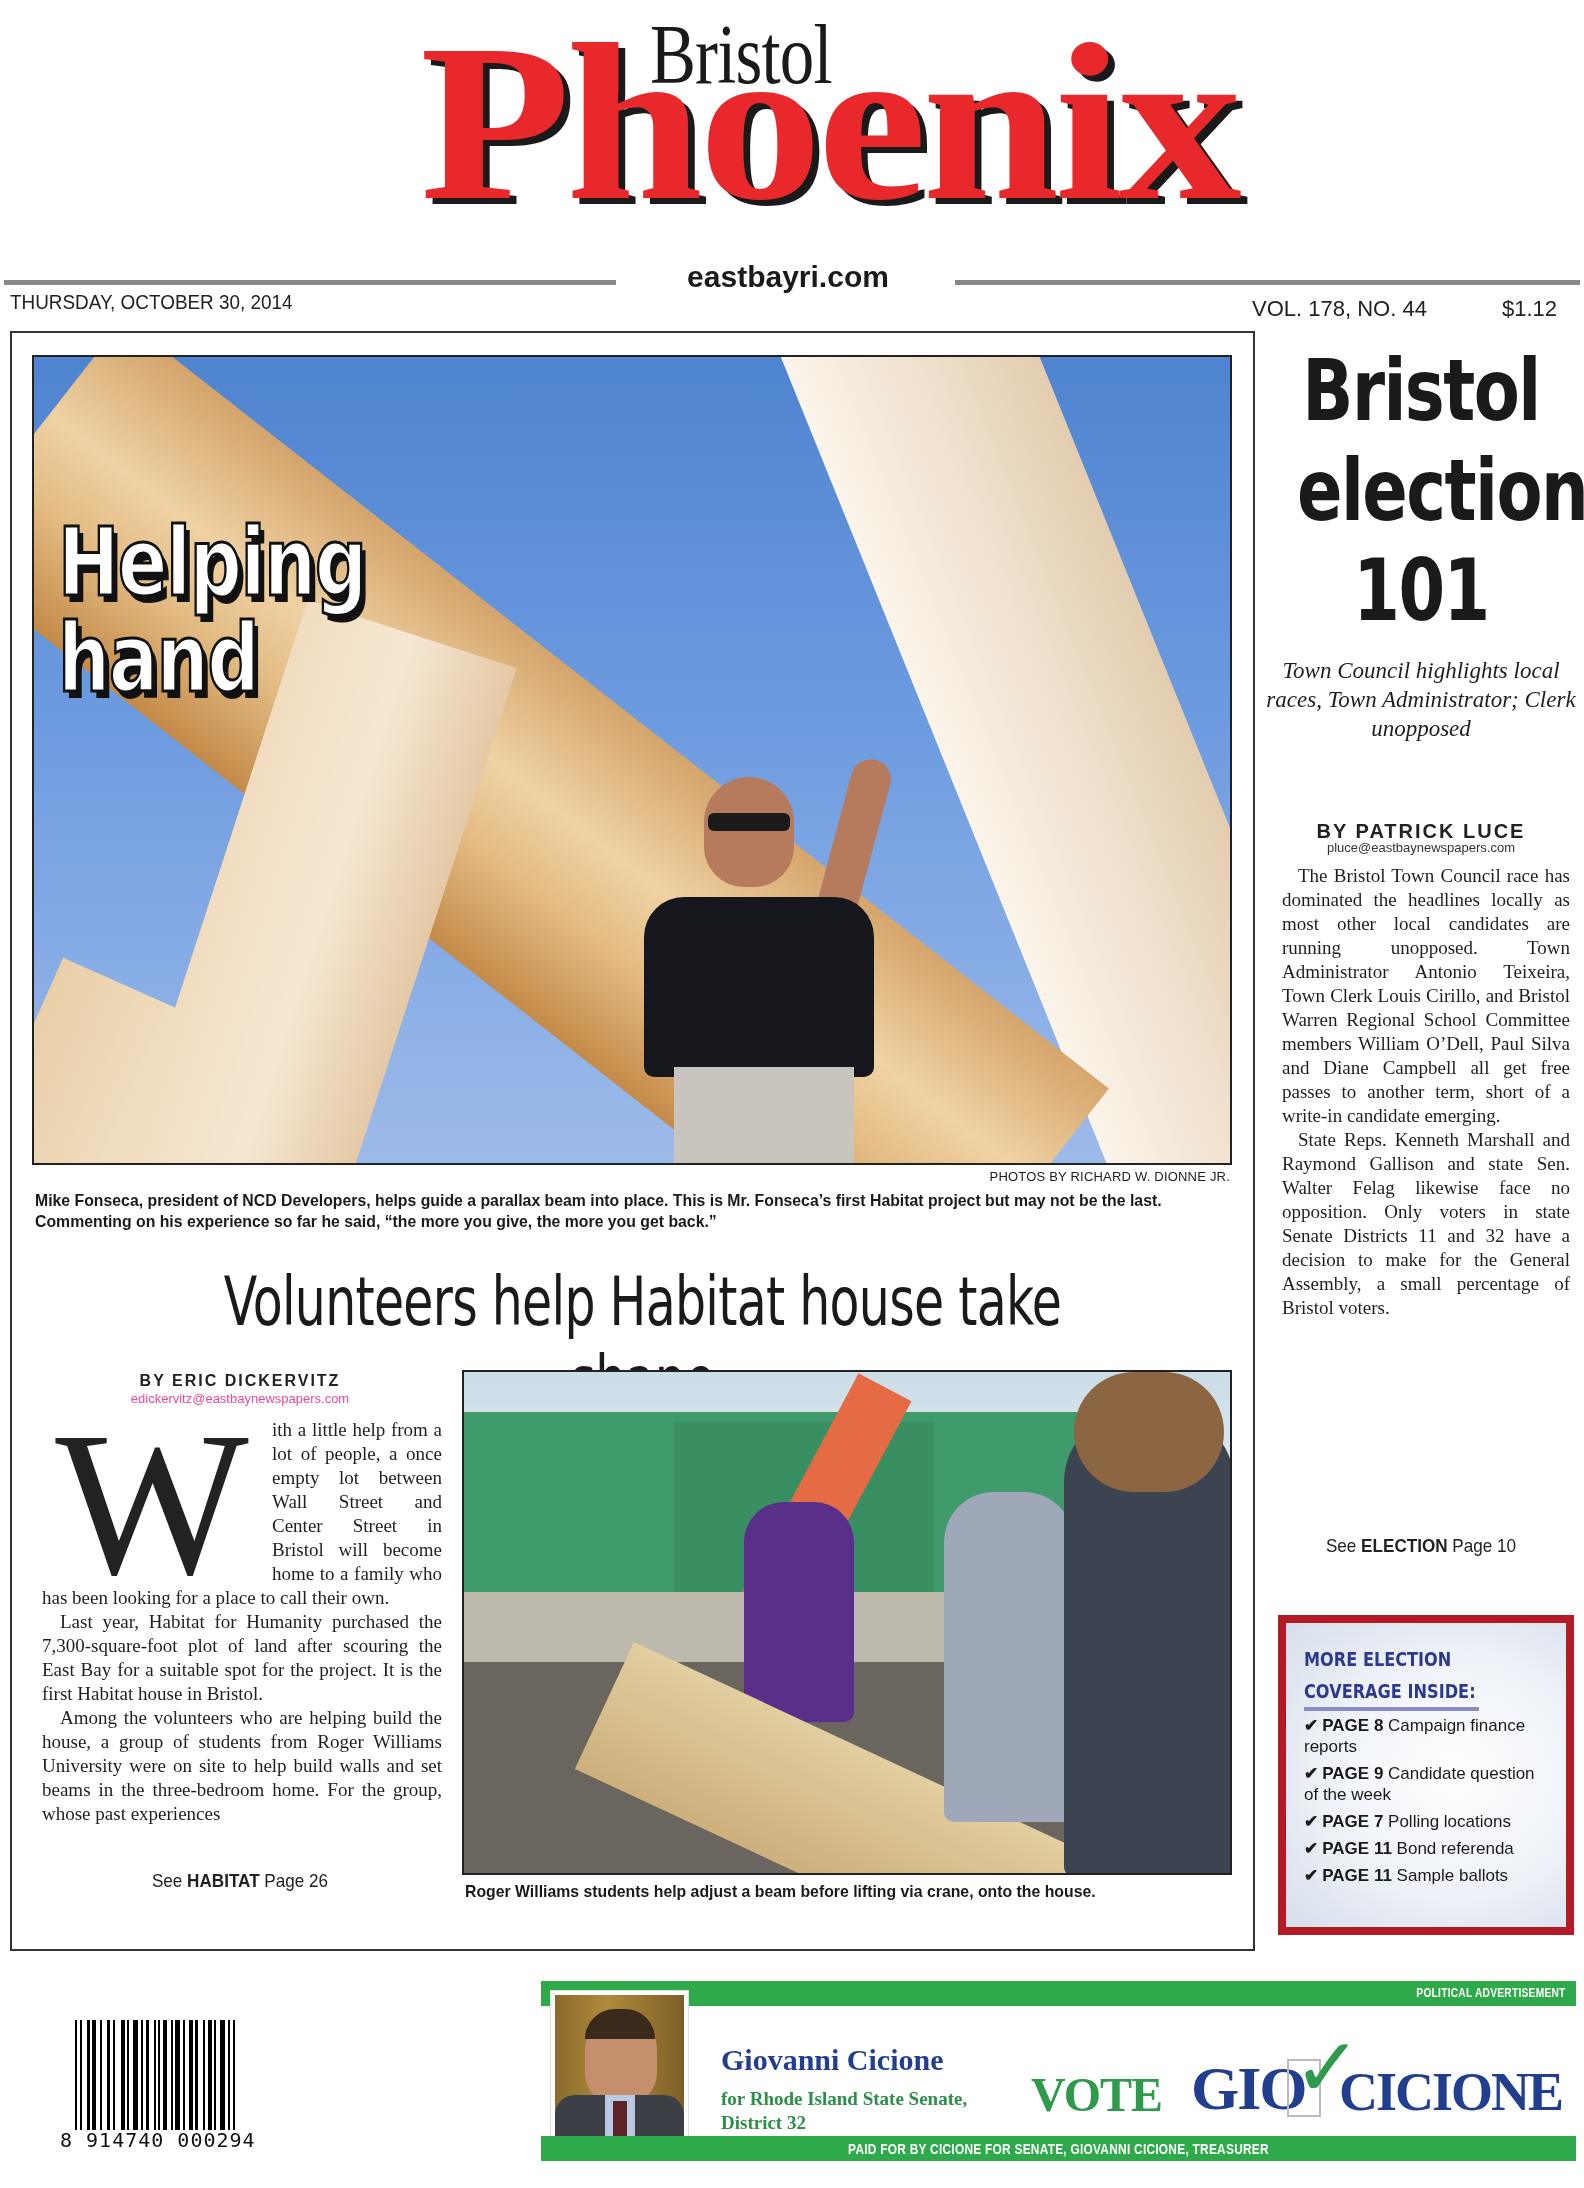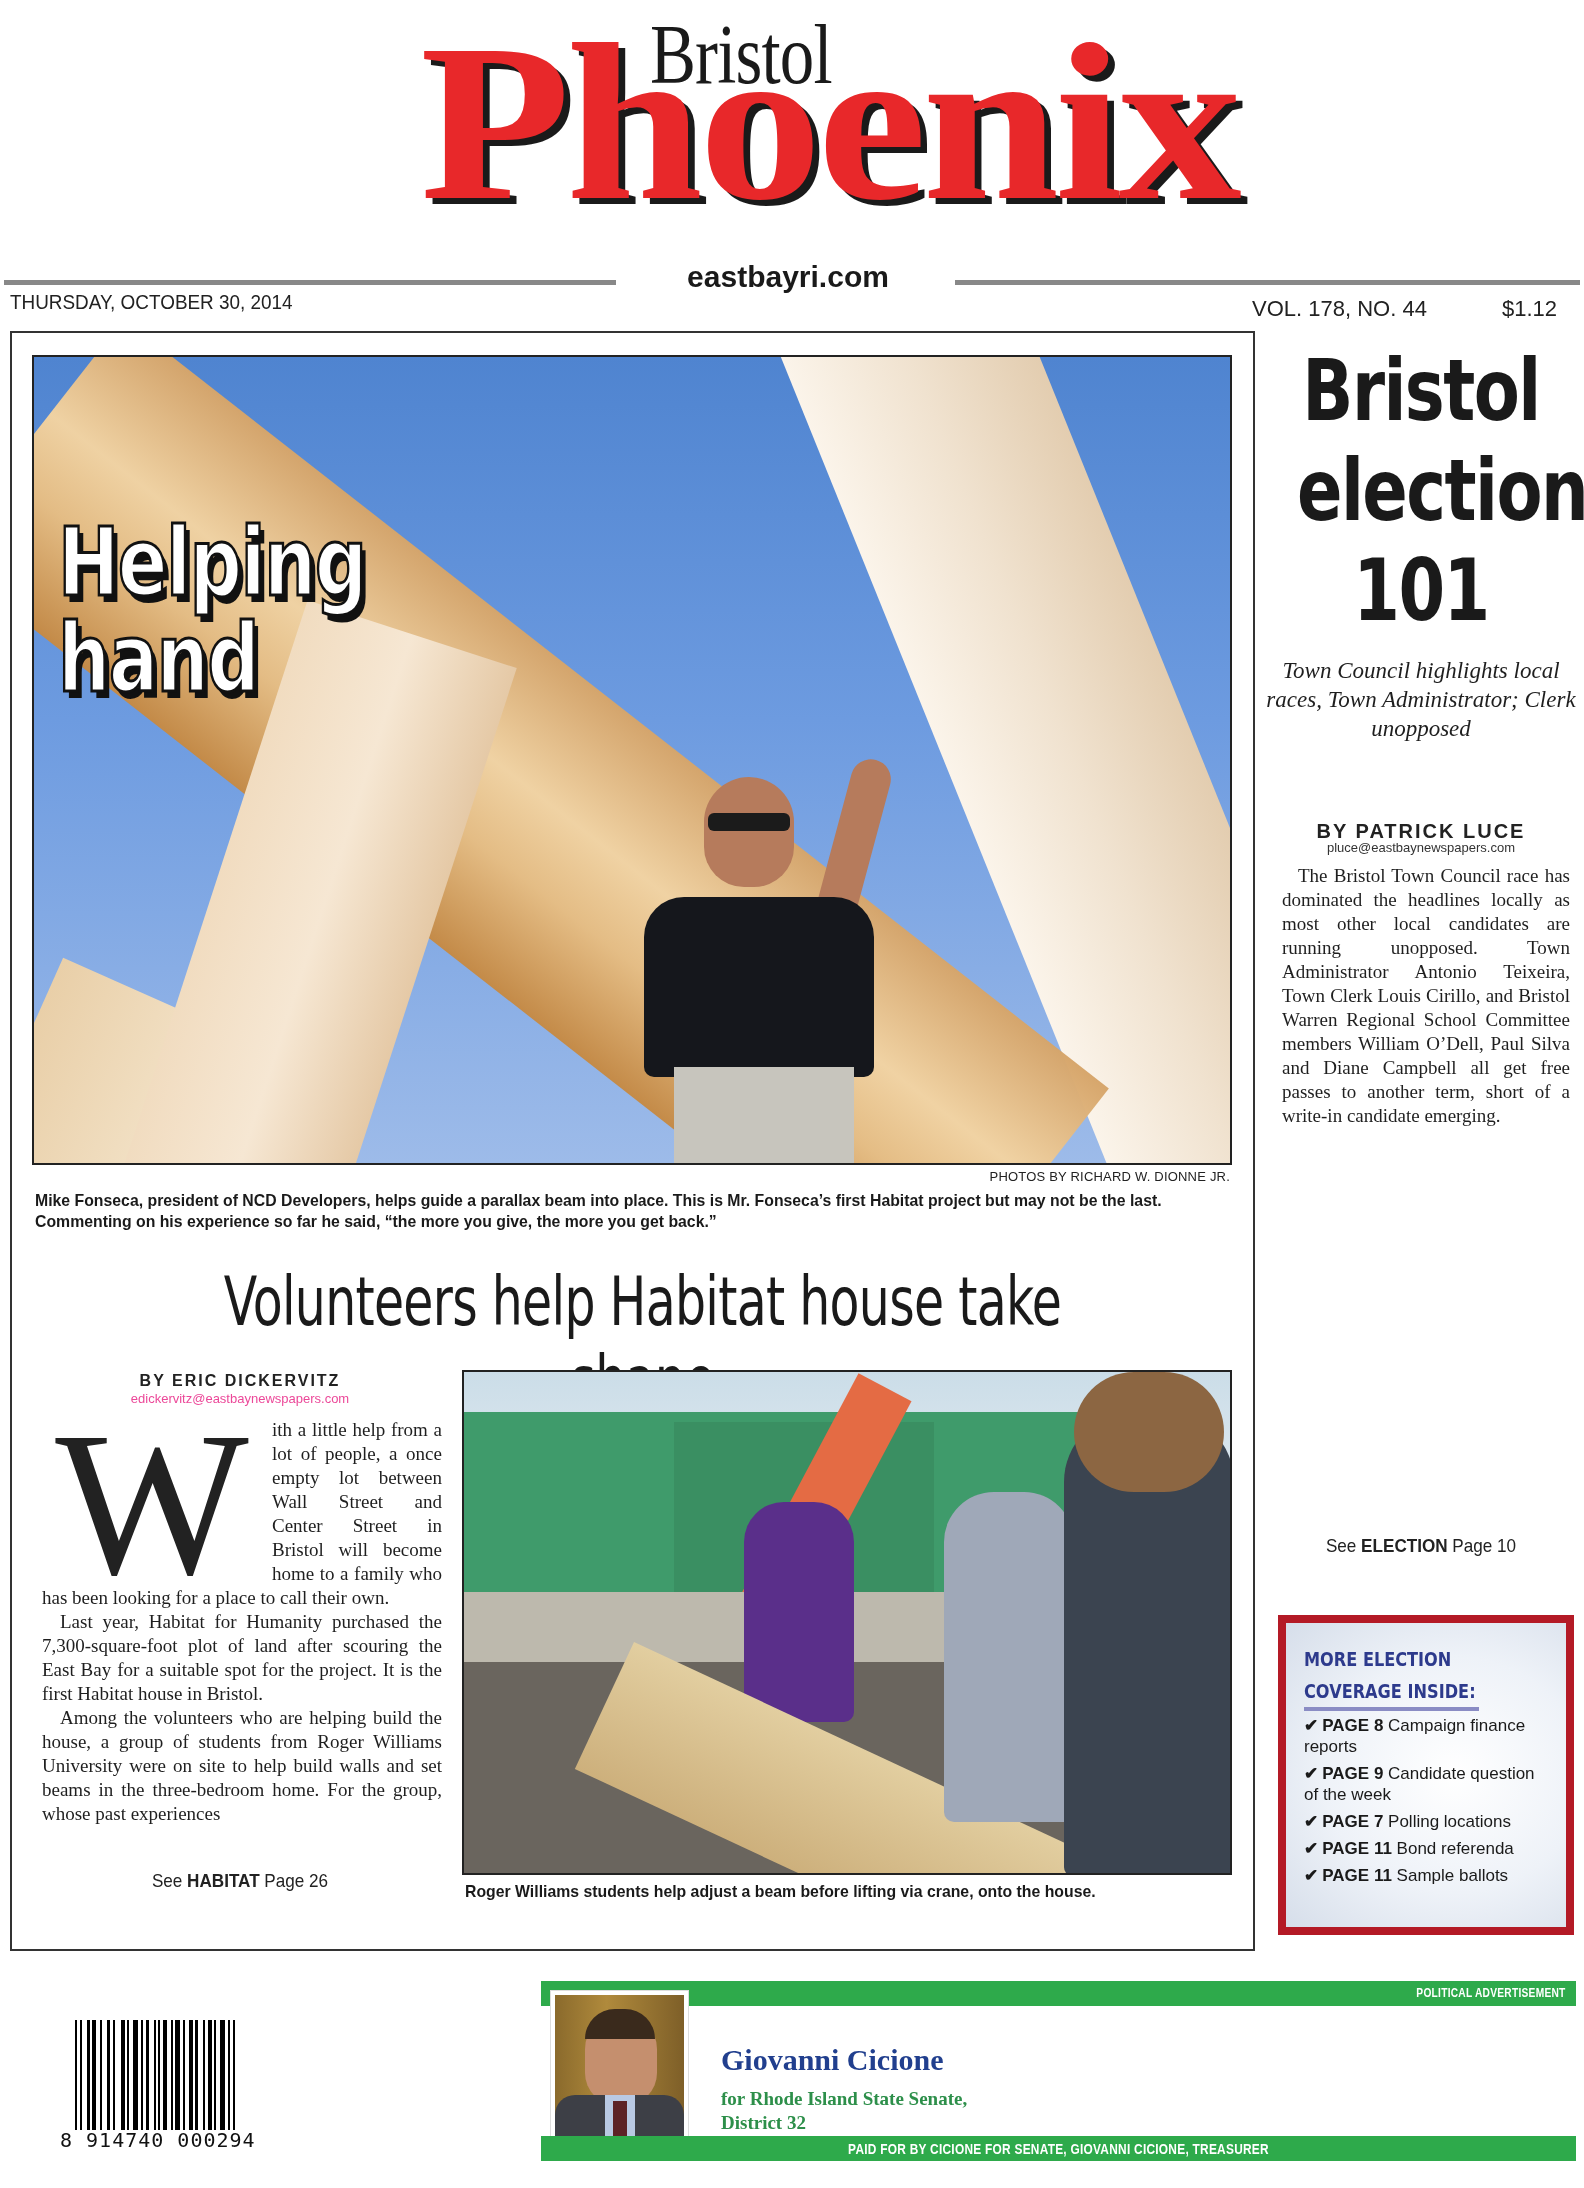--- a/index.html
+++ b/index.html
@@ -302,20 +302,21 @@
 <h2 class="right-headline">
   <div>Bristol</div>
   <div>election</div>
   <div>101</div>
 </h2>
 <div class="right-deck">Town Council highlights local races, Town Administrator; Clerk unopposed</div>
 <div class="right-byline">BY PATRICK LUCE</div>
 <div class="right-email">pluce@eastbaynewspapers.com</div>
 <div class="story-right body-text">
   <p>The Bristol Town Council race has dominated the headlines locally as most other local candidates are running unopposed. Town Administrator Antonio Teixeira, Town Clerk Louis Cirillo, and Bristol Warren Regional School Committee members William O’Dell, Paul Silva and Diane Campbell all get free passes to another term, short of a write-in candidate emerging.</p>
+  <p>State Reps. Kenneth Marshall and Raymond Gallison and state Sen. Walter Felag likewise face no opposition. Only voters in state Senate Districts 11 and 32 have a decision to make for the General Assembly, a small percentage of Bristol voters.</p>
 </div>
 <div class="see-election">
   <span>See</span>
   <b>ELECTION</b>
   <span>Page 10</span>
 </div>
 
 <div class="coverage-box">
   <div class="cov-title">MORE ELECTION</div>
   <div class="cov-title">COVERAGE INSIDE:</div>
@@ -378,16 +379,23 @@
       <div class="hair"></div>
       <div class="suit"></div>
       <div class="shirt"></div>
       <div class="tie"></div>
   </div>
   <div class="ad-name">Giovanni Cicione</div>
   <div class="ad-office">
     <div>for Rhode Island State Senate,</div>
     <div>District 32</div>
   </div>
+  <div class="ad-vote">
+    <span class="vote">VOTE</span>
+    <span class="gio">GIO</span>
+    <span class="box"></span>
+    <span class="check">✓</span>
+    <span class="cicione">CICIONE</span>
+  </div>
   <div class="ad-bottombar">
     <div class="ad-paid">PAID FOR BY CICIONE FOR SENATE, GIOVANNI CICIONE, TREASURER</div>
   </div>
 </div>
 
 </body></html>

